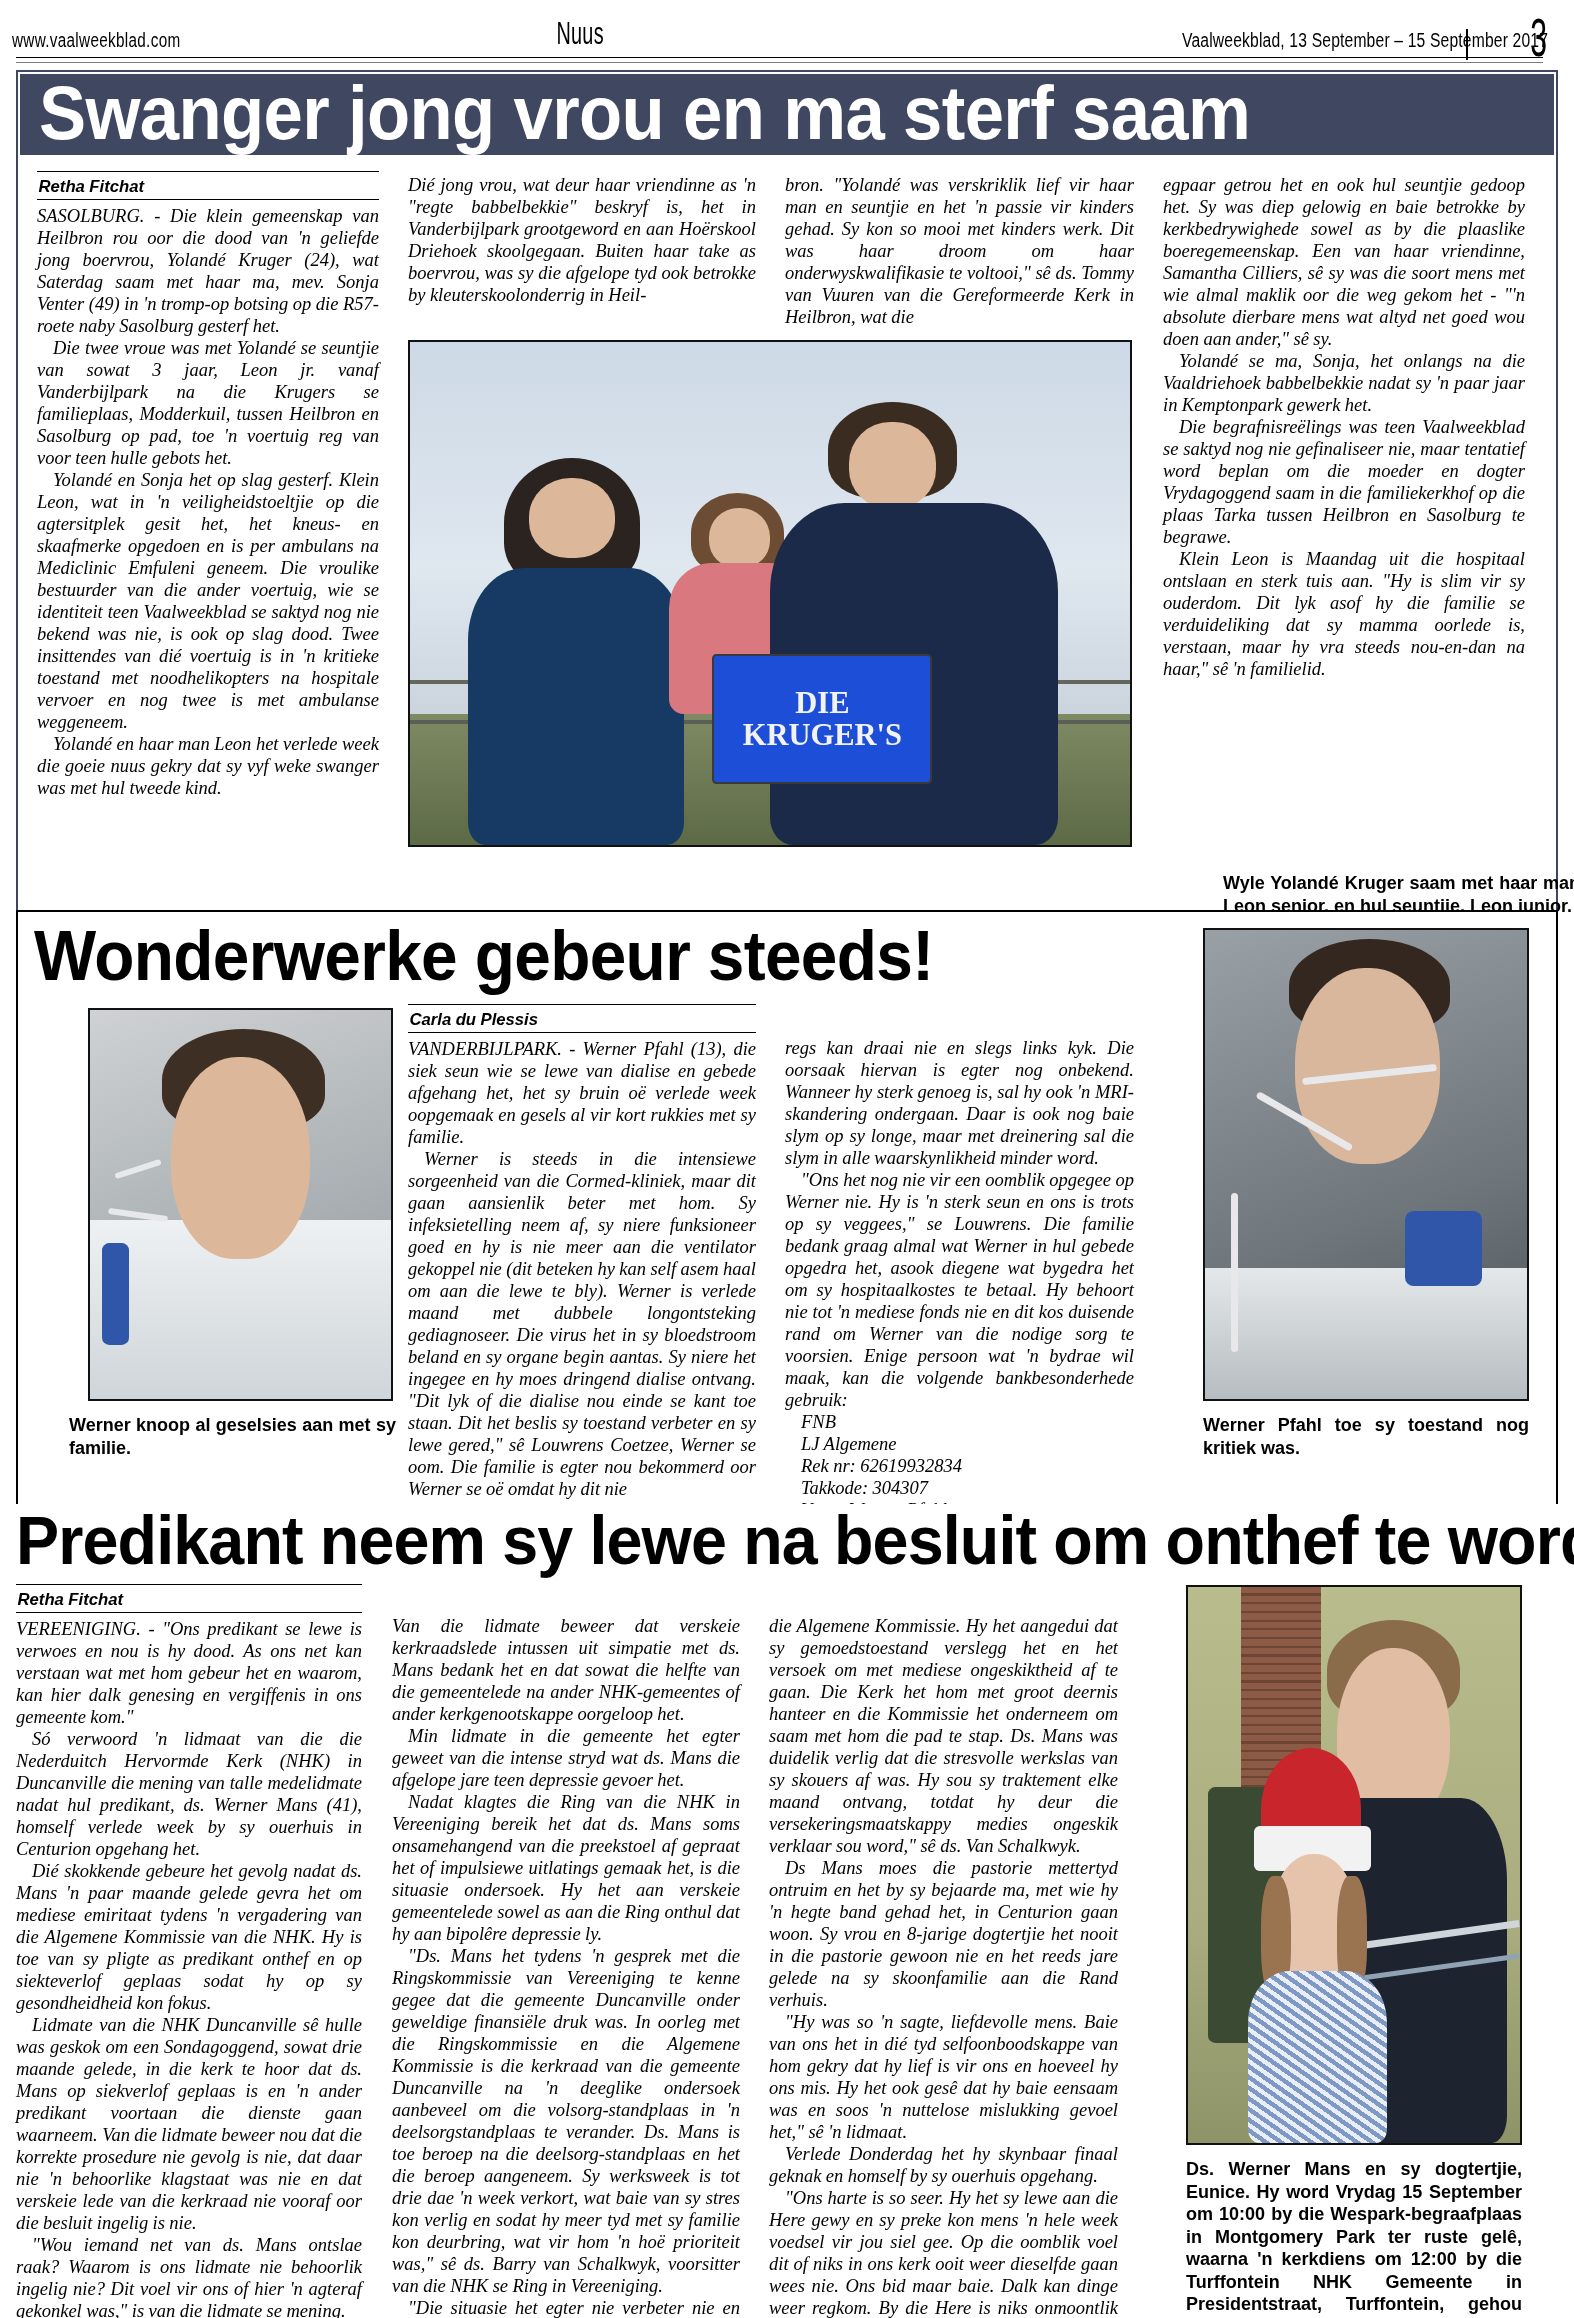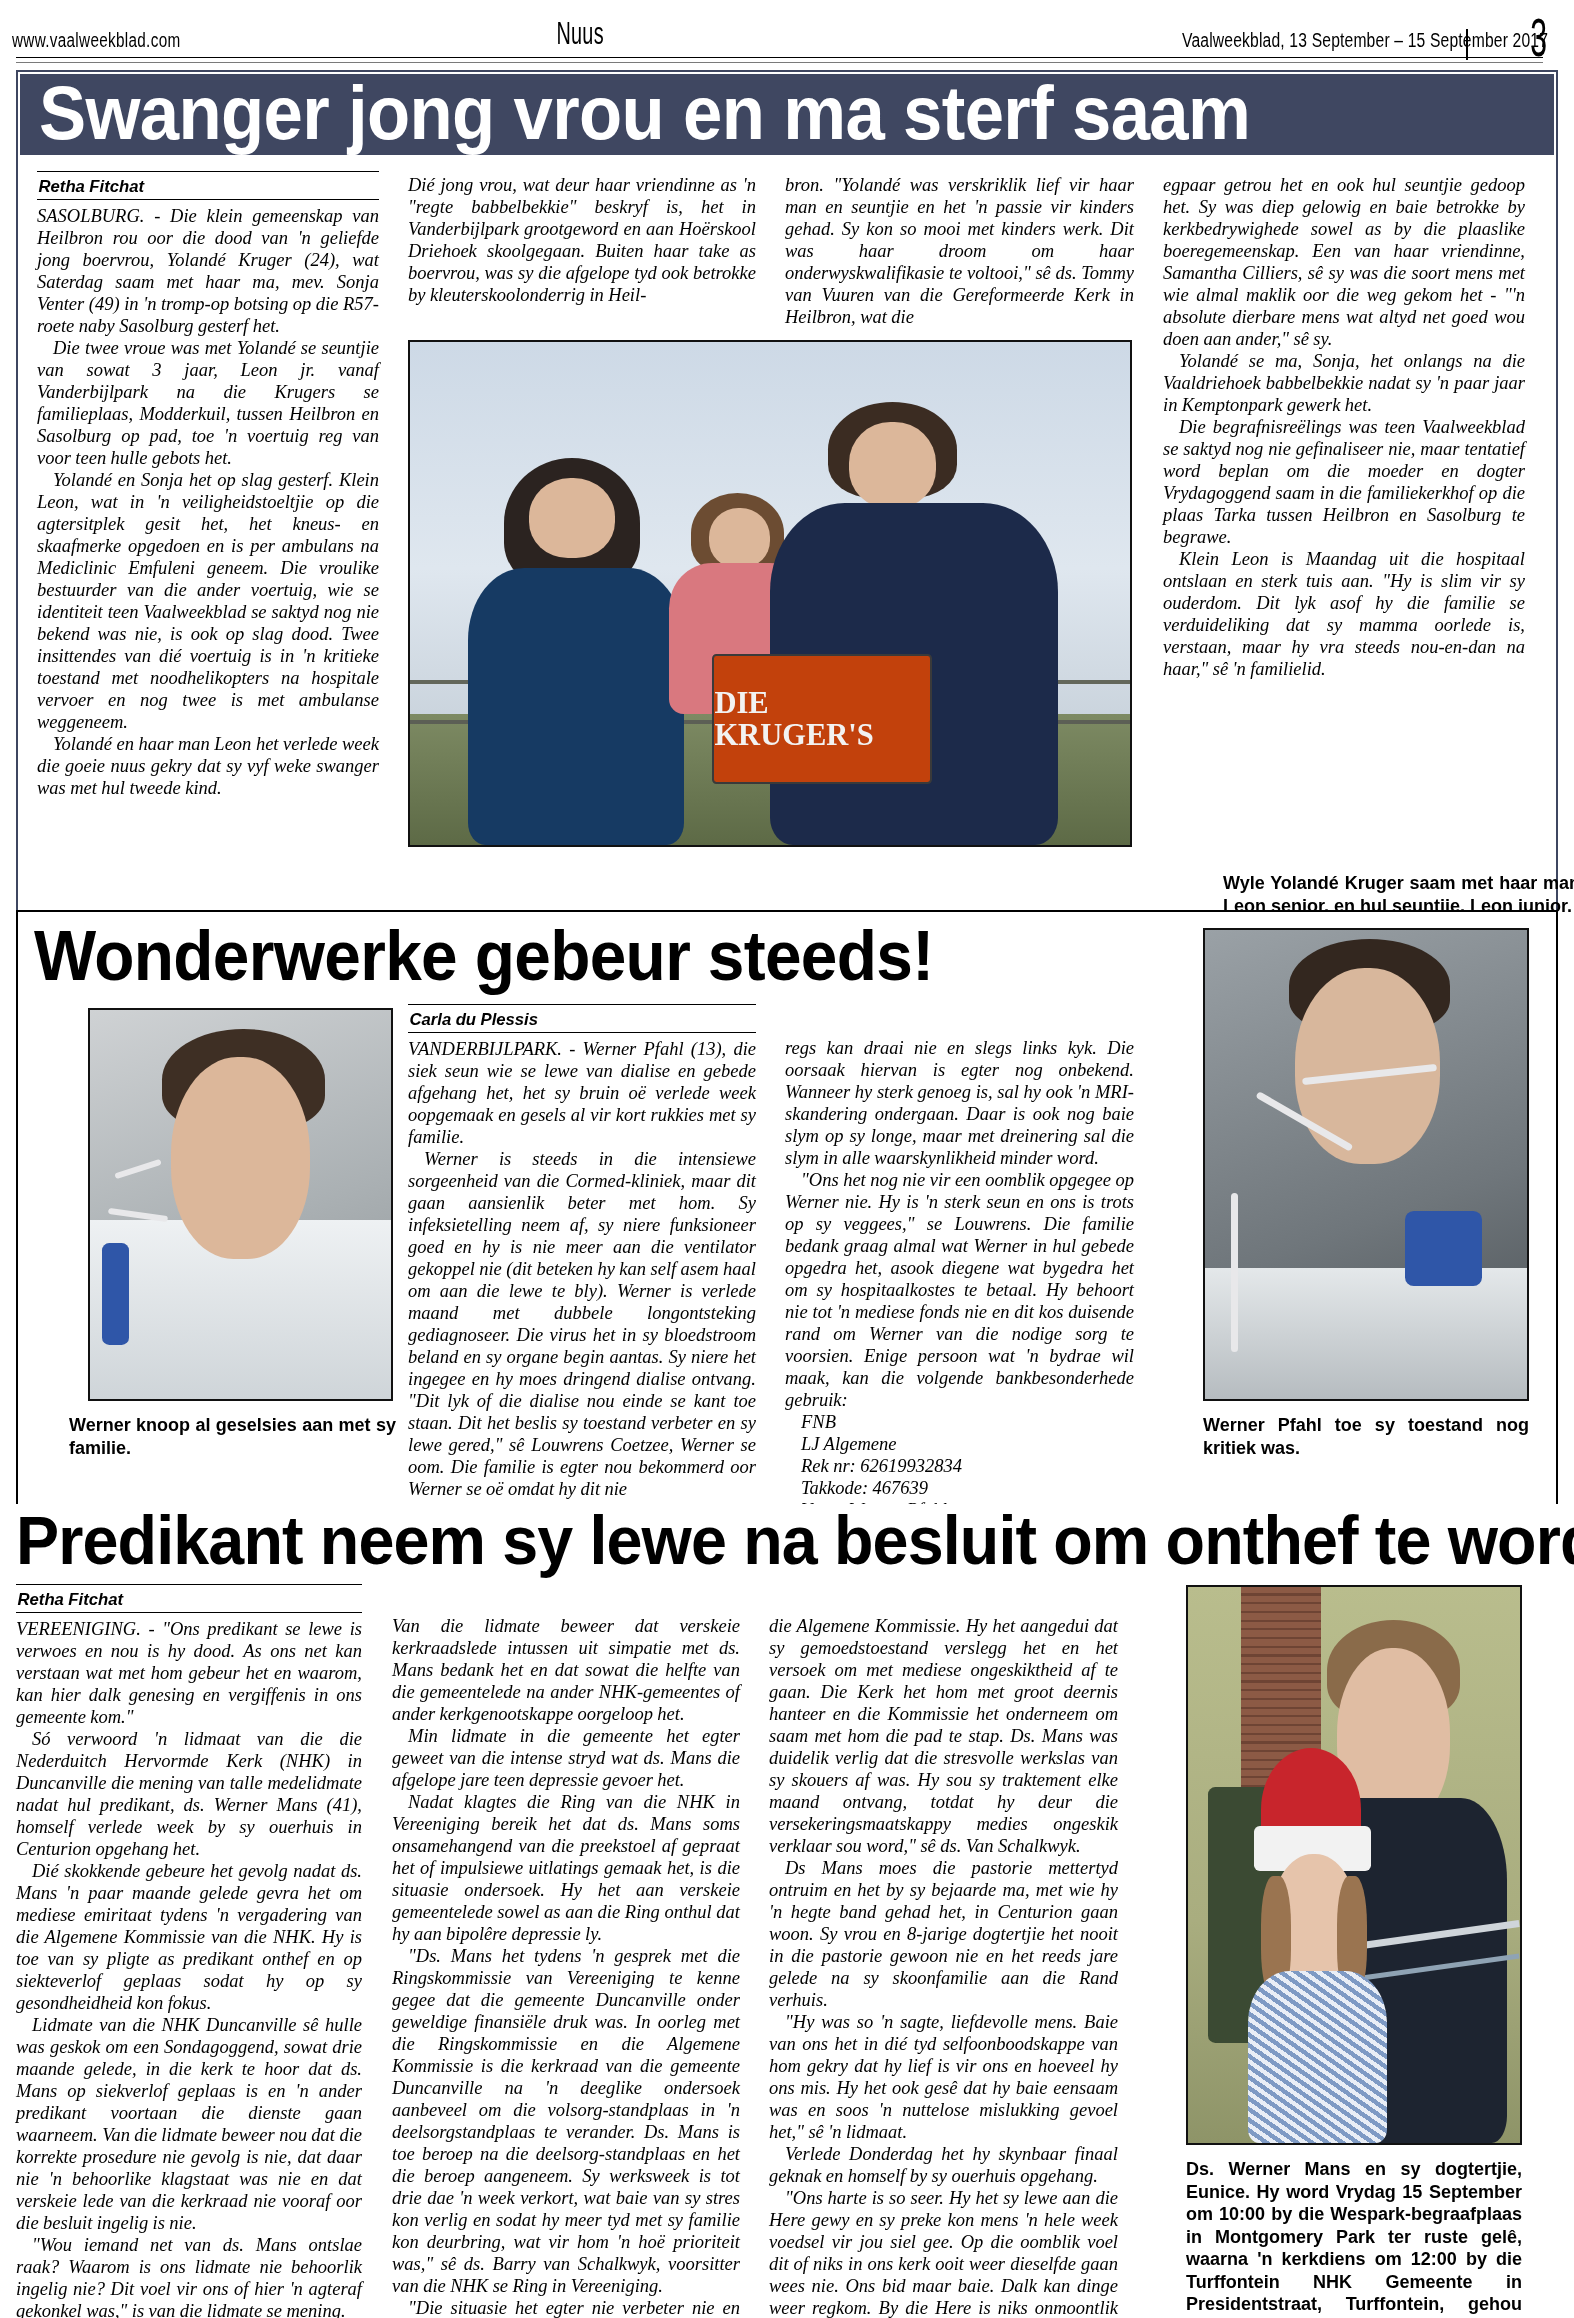--- a/index.html
+++ b/index.html
@@ -109,23 +109,23 @@
   }
 
   
   .ph-inner{position:absolute;inset:0;}
   .sky{position:absolute;inset:0;background:linear-gradient(#cdd9e6 0%,#dfe7ef 45%,#b9c4ce 100%);}
   .grass{position:absolute;left:0;right:0;bottom:0;height:26%;
       background:linear-gradient(#7d8a63,#5d6a46);}
   .fence{position:absolute;left:0;right:0;bottom:24%;height:4.4px;background:#5c5f55;}
   .fence2{position:absolute;left:0;right:0;bottom:32%;height:3.6px;background:#64685c;}
   .person{position:absolute;border-radius:46% 46% 40% 40%;}
-  .chalk{position:absolute;background:#c2410c;border:2.9px solid #3a3a3a;border-radius:4.4px;
+  .chalk{position:absolute;background:#1d4ed8;border:2.9px solid #3a3a3a;border-radius:4.4px;
       display:flex;align-items:center;justify-content:center;color:#f2f2f2;
-      font-family:"Liberation Serif",serif;font-weight:700;line-height:1.05;}
+      font-family:"Liberation Serif",serif;font-weight:700;text-align:center;line-height:1.05;}
   .hospbg{position:absolute;inset:0;background:linear-gradient(160deg,#cfd2d4 0%,#aab0b3 55%,#8b9194 100%);}
   .bedsheet{position:absolute;left:0;right:0;bottom:0;height:46%;
       background:linear-gradient(#eef1f3,#cfd5d9);}
   .face{position:absolute;background:#dcb79a;border-radius:48% 48% 45% 45%;}
   .tube{position:absolute;background:#e8e8ea;border-radius:4.4px;}
   .tubeblue{position:absolute;background:#2f56a8;border-radius:4.4px;}
   .housebg{position:absolute;inset:0;background:linear-gradient(#b9bd8d 0%,#a9ad7f 60%,#8e9468 100%);}
   .brick{position:absolute;background:repeating-linear-gradient(#8c5a45 0 6.5px,#6e4434 6.5px 8.7px);}
   .shirtdark{position:absolute;background:#1d2430;border-radius:24% 24% 8% 8%;}
   .santa{position:absolute;background:#c8252c;border-radius:60% 60% 12% 12%;}
@@ -227,21 +227,21 @@
       <p class="first">VANDERBIJLPARK. - Werner Pfahl (13), die siek seun wie se lewe van dialise en gebede afgehang het, het sy bruin oë verlede week oopgemaak en gesels al vir kort rukkies met sy familie.</p>
       <p>Werner is steeds in die intensiewe sorgeenheid van die Cormed-kliniek, maar dit gaan aansienlik beter met hom. Sy infeksietelling neem af, sy niere funksioneer goed en hy is nie meer aan die ventilator gekoppel nie (dit beteken hy kan self asem haal om aan die lewe te bly). Werner is verlede maand met dubbele longontsteking gediagnoseer. Die virus het in sy bloedstroom beland en sy organe begin aantas. Sy niere het ingegee en hy moes dringend dialise ontvang. "Dit lyk of die dialise nou einde se kant toe staan. Dit het beslis sy toestand verbeter en sy lewe gered," sê Louwrens Coetzee, Werner se oom. Die familie is egter nou bekommerd oor Werner se oë omdat hy dit nie</p>
     </div>
 
     <div class="col" style="left:767px;top:125px;width:349px;">
       <p class="first">regs kan draai nie en slegs links kyk. Die oorsaak hiervan is egter nog onbekend. Wanneer hy sterk genoeg is, sal hy ook 'n MRI-skandering ondergaan. Daar is ook nog baie slym op sy longe, maar met dreinering sal die slym in alle waarskynlikheid minder word.</p>
       <p>"Ons het nog nie vir een oomblik opgegee op Werner nie. Hy is 'n sterk seun en ons is trots op sy veggees," se Louwrens. Die familie bedank graag almal wat Werner in hul gebede opgedra het, asook diegene wat bygedra het om sy hospitaalkostes te betaal. Hy behoort nie tot 'n mediese fonds nie en dit kos duisende rand om Werner van die nodige sorg te voorsien. Enige persoon wat 'n bydrae wil maak, kan die volgende bankbesonderhede gebruik:</p>
       <p class="bankline">FNB</p>
       <p class="bankline">LJ Algemene</p>
       <p class="bankline">Rek nr: 62619932834</p>
-      <p class="bankline">Takkode: 467639</p>
+      <p class="bankline">Takkode: 304307</p>
       <p class="bankline">Verw: Werner Pfahl</p>
     </div>
 
     <div class="photo" style="left:1185px;top:16px;width:326px;height:473px;">
       <div class="ph-inner">
         <div class="hospbg" style="background:linear-gradient(160deg,#9aa1a6 0%,#6f767b 60%,#4a5054 100%);"></div>
         <div class="bedsheet" style="height:28%;background:linear-gradient(#e4e8ea,#b6bcc0);"></div>
         <div class="hair-brown" style="left:26%;top:2%;width:50%;height:20%;background:#33271f;"></div>
         <div class="face" style="left:28%;top:8%;width:45%;height:42%;background:#d8b79c;"></div>
         <div class="tube" style="left:30%;top:30%;width:42%;height:6.5px;transform:rotate(-6deg);"></div>

